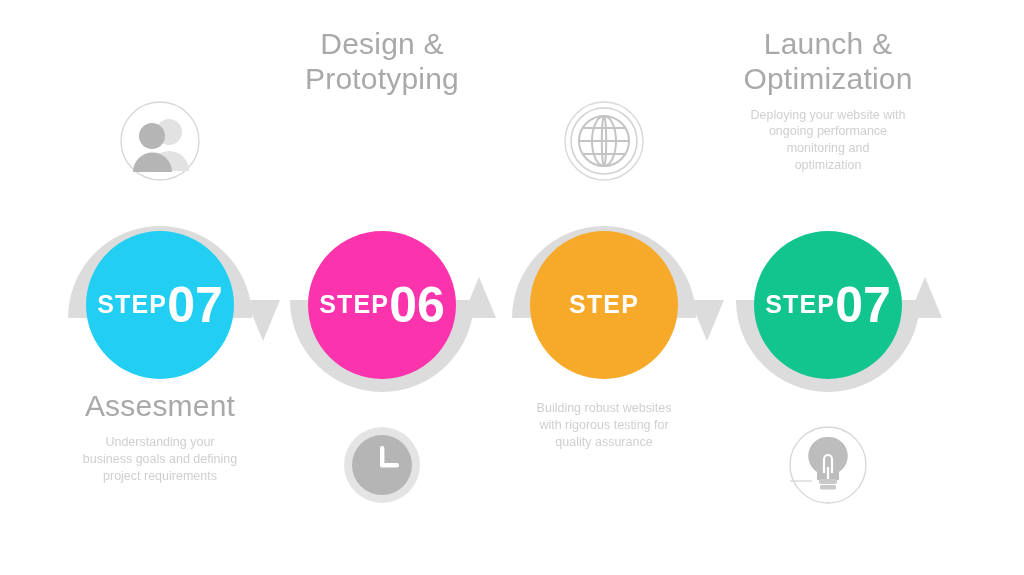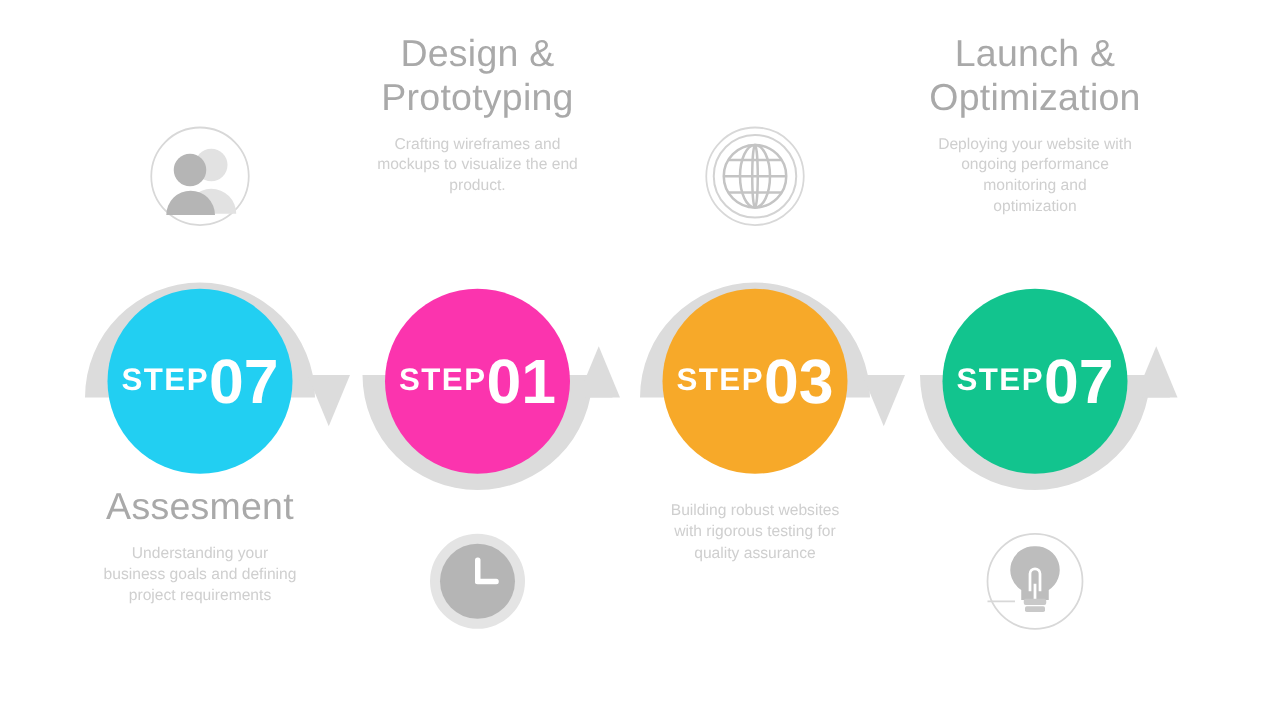--- a/index.html
+++ b/index.html
@@ -157,28 +157,25 @@
 business goals and defining
 project requirements</div>
     </div>
   </div>
 
   <div class="step-col" id="col-1">
 
     <div class="txt above">
       <div class="title">Design &amp;
 Prototyping</div>
-      <div class="desc">Crafting wireframes and
-mockups to visualize the end
-product.</div>
     </div>
 
     <div class="circle" style="background:#FB34AE">
       <div class="step-word">STEP</div>
-      <div class="step-num">01</div>
+      <div class="step-num">06</div>
     </div>
 
     <div class="icon-badge below">
       <svg viewBox="0 0 84 84" width="84" height="84">
         <circle cx="42" cy="42" r="38" fill="#e4e4e4"></circle>
         <circle cx="42" cy="42" r="30" fill="#b5b5b5"></circle>
         <rect x="40" y="23" width="4.4" height="21" rx="2" fill="#ffffff"></rect>
         <rect x="40" y="40" width="19" height="4.4" rx="2" fill="#ffffff"></rect>
       </svg>
     </div>
@@ -194,21 +191,20 @@
         <ellipse cx="42" cy="42" rx="12" ry="25" fill="none" stroke="#c4c4c4" stroke-width="2"></ellipse>
         <ellipse cx="42" cy="42" rx="2.2" ry="25" fill="none" stroke="#c4c4c4" stroke-width="2"></ellipse>
         <line x1="17" y1="42" x2="67" y2="42" stroke="#c4c4c4" stroke-width="2"></line>
         <path d="M21 29 H63" stroke="#c4c4c4" stroke-width="2" fill="none"></path>
         <path d="M21 55 H63" stroke="#c4c4c4" stroke-width="2" fill="none"></path>
       </svg>
     </div>
 
     <div class="circle" style="background:#F7A929">
       <div class="step-word">STEP</div>
-      <div class="step-num">03</div>
     </div>
 
     <div class="txt below">
       <div class="desc">Building robust websites
 with rigorous testing for
 quality assurance</div>
     </div>
   </div>
 
   <div class="step-col" id="col-3">

